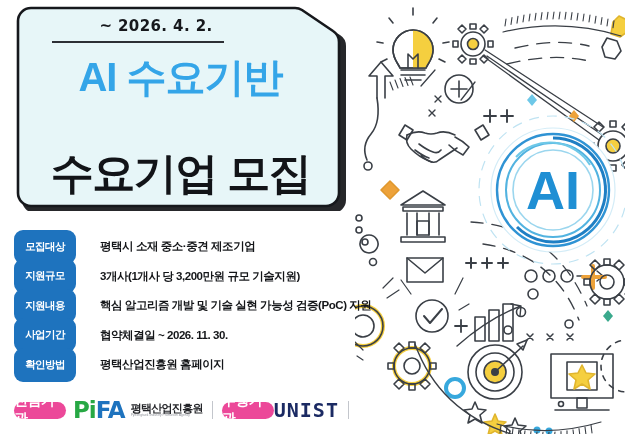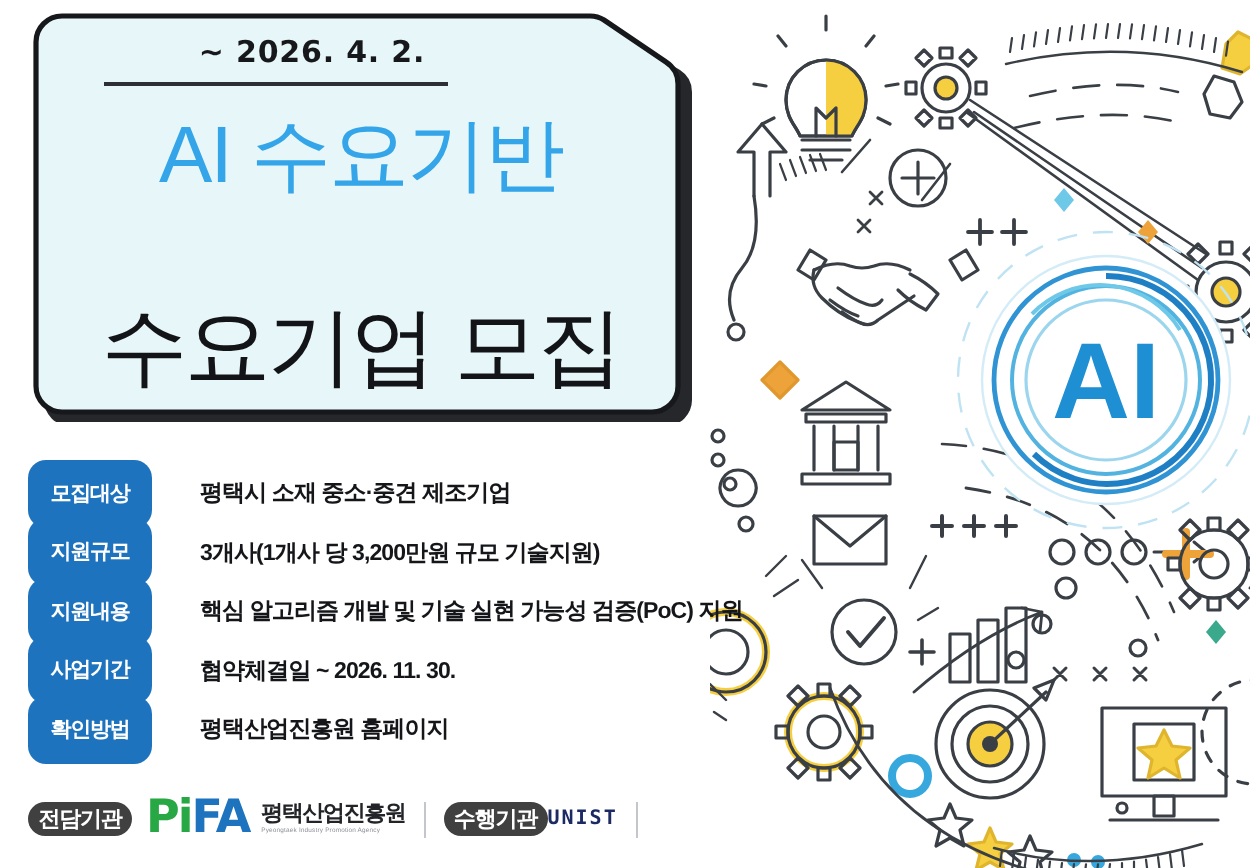--- a/index.html
+++ b/index.html
@@ -28,21 +28,21 @@
     font-size: 15px; font-weight: bold; color: #16181c;
     letter-spacing: 0.4px; font-family: "DejaVu Sans", sans-serif; margin-top: 36px;
   }
   .date-rule {
     position: absolute; left: 38px; top: 35px; width: 172px;
     height: 2px; background: #2c2f35;
   }
 
   .t-line {
     position: absolute; width: 333px; text-align: center;
-    font-weight: normal; white-space: nowrap;
+    font-weight: bold; white-space: nowrap;
     font-family: "Liberation Sans", sans-serif;
   }
   .t1 { top: 44px;  font-size: 40px; color: #34a5e8; letter-spacing: -1px; }
   .t2 { top: 90px;  font-size: 40px; color: #34a5e8; letter-spacing: -1px; }
   .t3 { top: 139px; font-size: 43px; color: #121418; letter-spacing: -1.5px; }
 
   
   .details { position: absolute; left: 14px; top: 232px; width: 360px; }
   .drow { position: relative; height: 29.5px; display: flex; align-items: center; }
   .pill {
@@ -52,36 +52,36 @@
     display: flex; align-items: center; justify-content: center;
   }
   .dtxt {
     margin-left: 24px; font-size: 11.5px; color: #141619;
     font-weight: bold; letter-spacing: -0.45px; white-space: nowrap;
   }
 
   
   .footer { position: absolute; left: 14px; top: 398px; display: flex; align-items: center; }
   .gpill {
-    width: 52px; height: 17px; border-radius: 9px; background: #404040;
-    color: #fff; font-size: 11px; font-weight: bold; letter-spacing: -0.6px;
+    width: 52px; height: 17px; border-radius: 9px; background: #ec4899;
+    color: #fff; font-size: 14px; font-weight: bold; letter-spacing: -0.6px;
     display: flex; align-items: center; justify-content: center; flex: 0 0 auto;
   }
   .pifa-logo {
     margin-left: 7px; font-size: 23px; font-weight: bold;
     color: #27a844; letter-spacing: -1px; line-height: 1;
     font-family: "DejaVu Sans", sans-serif;
   }
   .pifa-logo .a2 { color: #1e73be; }
   .pifa-name { margin-left: 6px; line-height: 1.05; }
   .pifa-kr { font-size: 11px; font-weight: bold; color: #232428; letter-spacing: -0.7px; }
   .pifa-en { font-size: 3.2px; color: #8c8f96; letter-spacing: 0.1px; white-space: nowrap; }
   .divider { width: 1px; height: 18px; background: #c3c6cc; margin: 0 9px; flex: 0 0 auto; }
   .unist {
-    font-size: 10px; font-weight: bold; color: #1b2a63;
+    font-size: 20px; font-weight: bold; color: #1b2a63;
     letter-spacing: 1px; font-family: "DejaVu Sans Mono", monospace;
   }
 </style>
 </head>
 <body>
 
 <div class="poster">
 
   <div class="illus">
     <svg viewBox="0 0 278 446" xmlns="http://www.w3.org/2000/svg">

